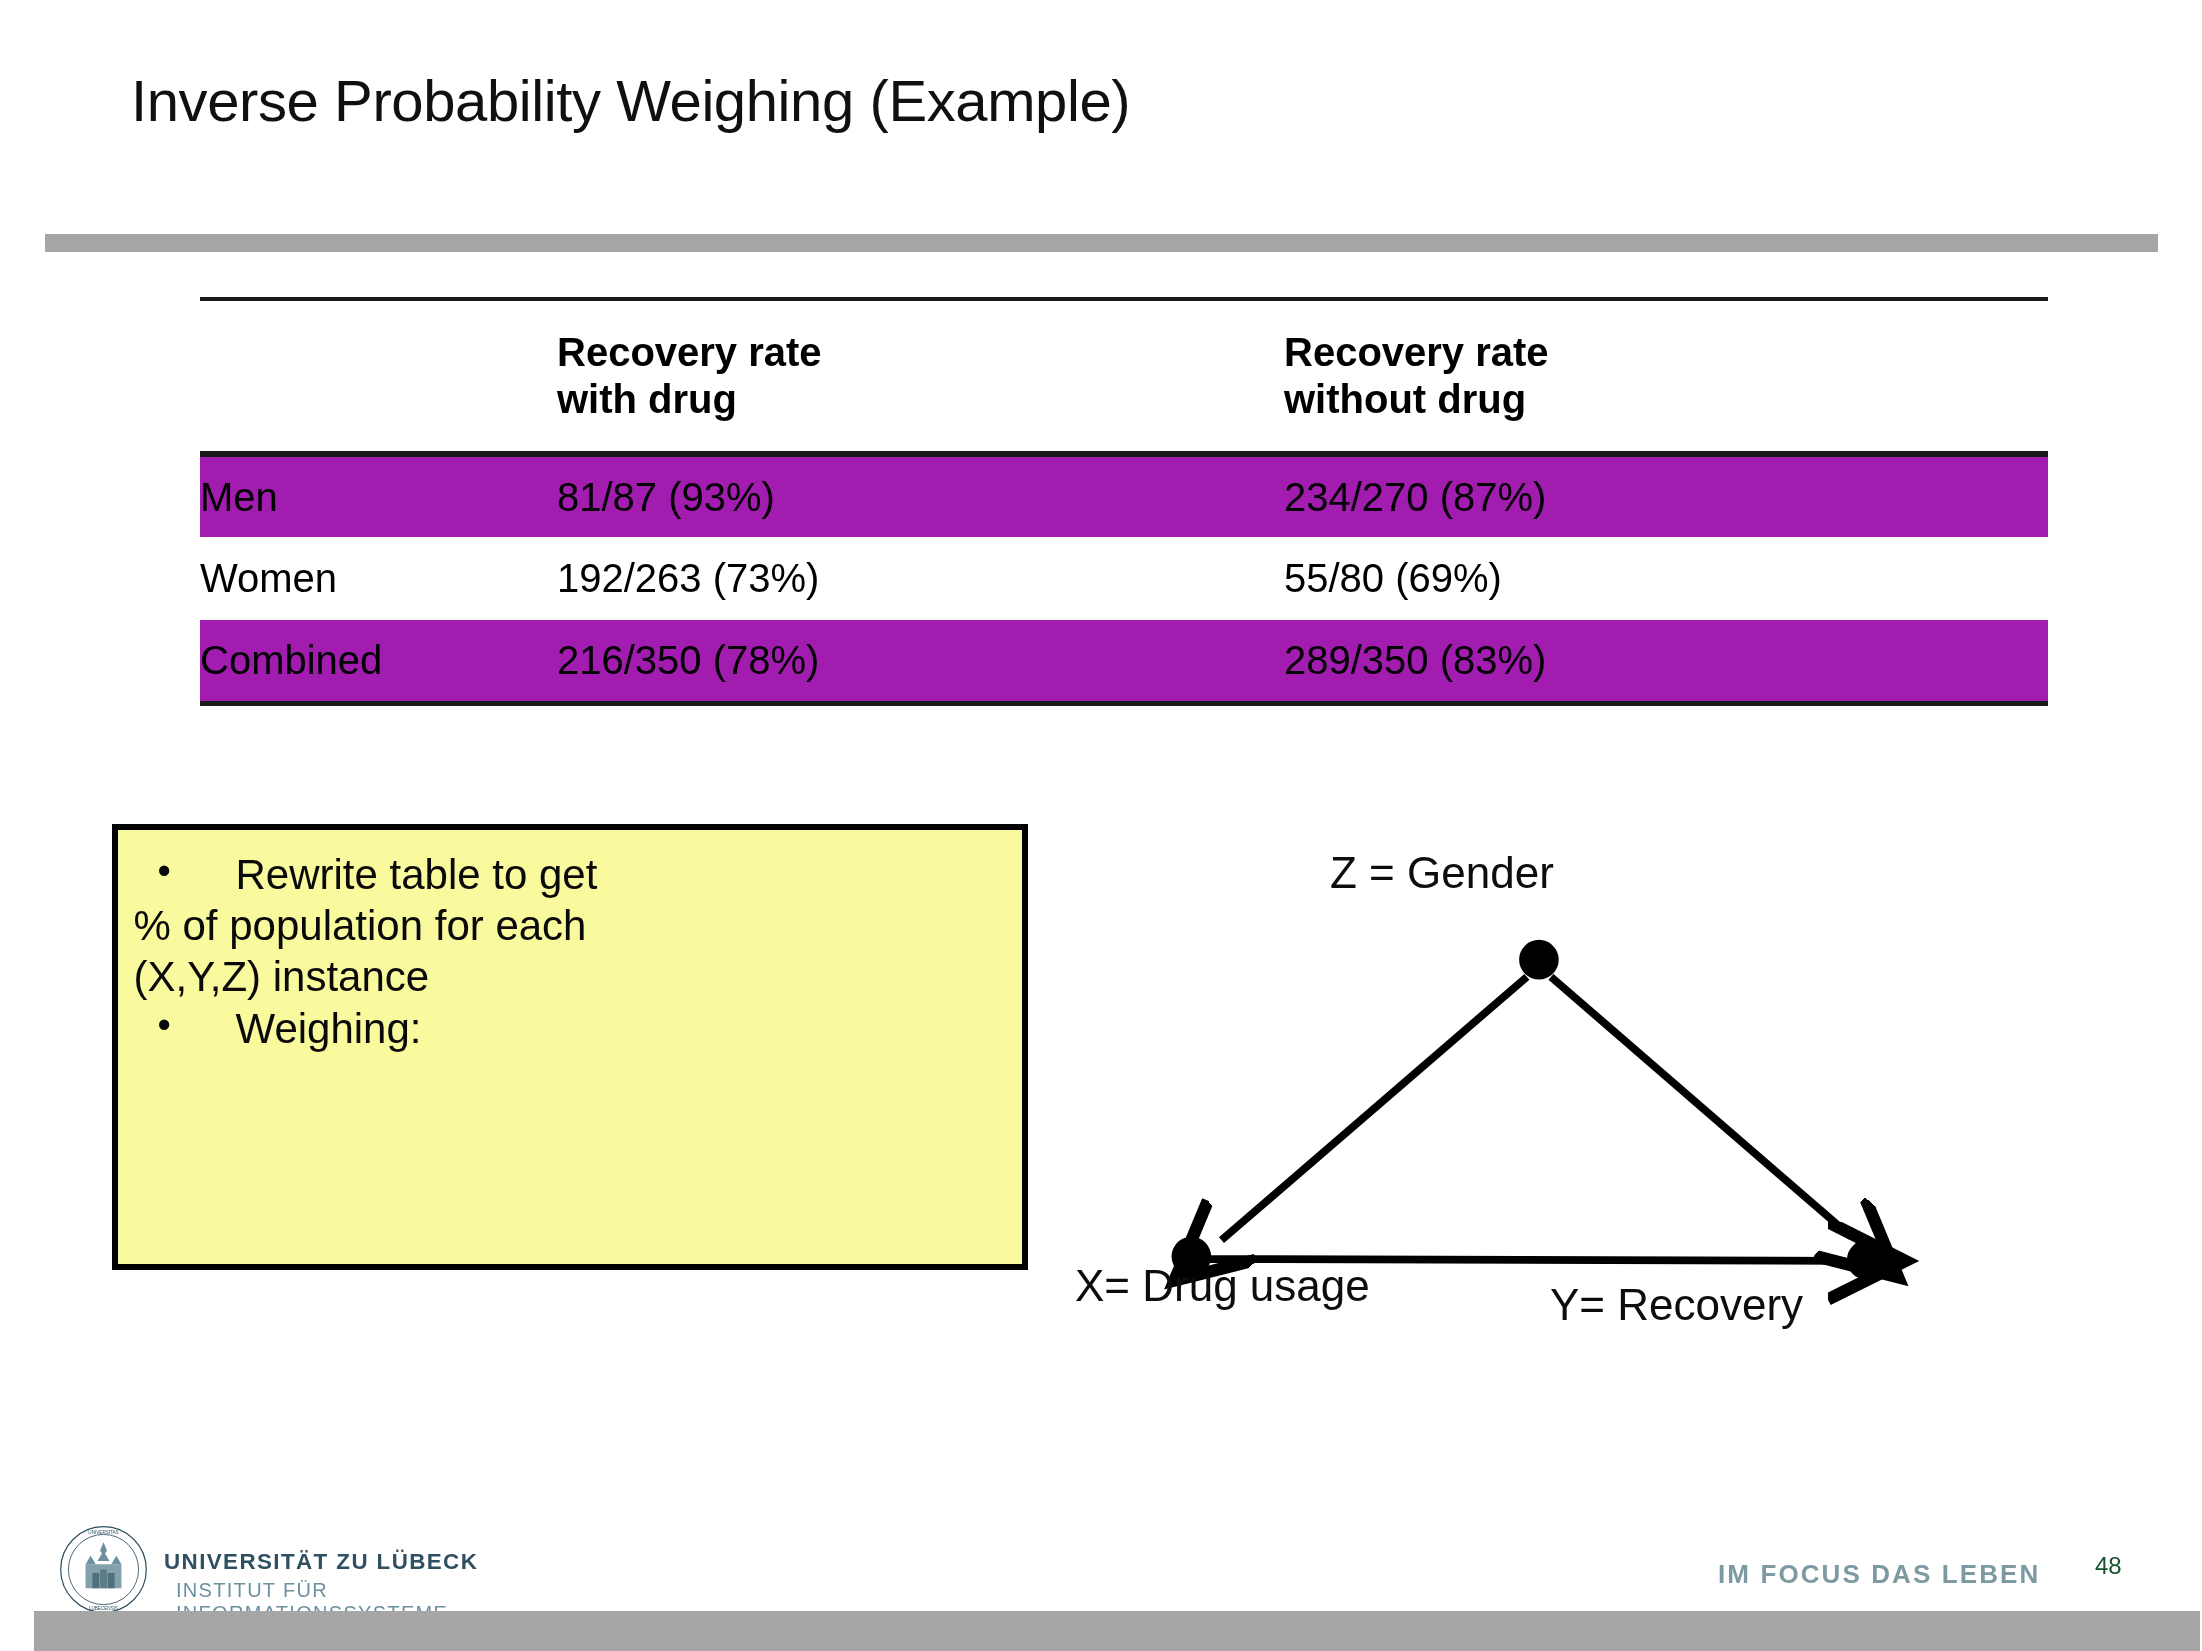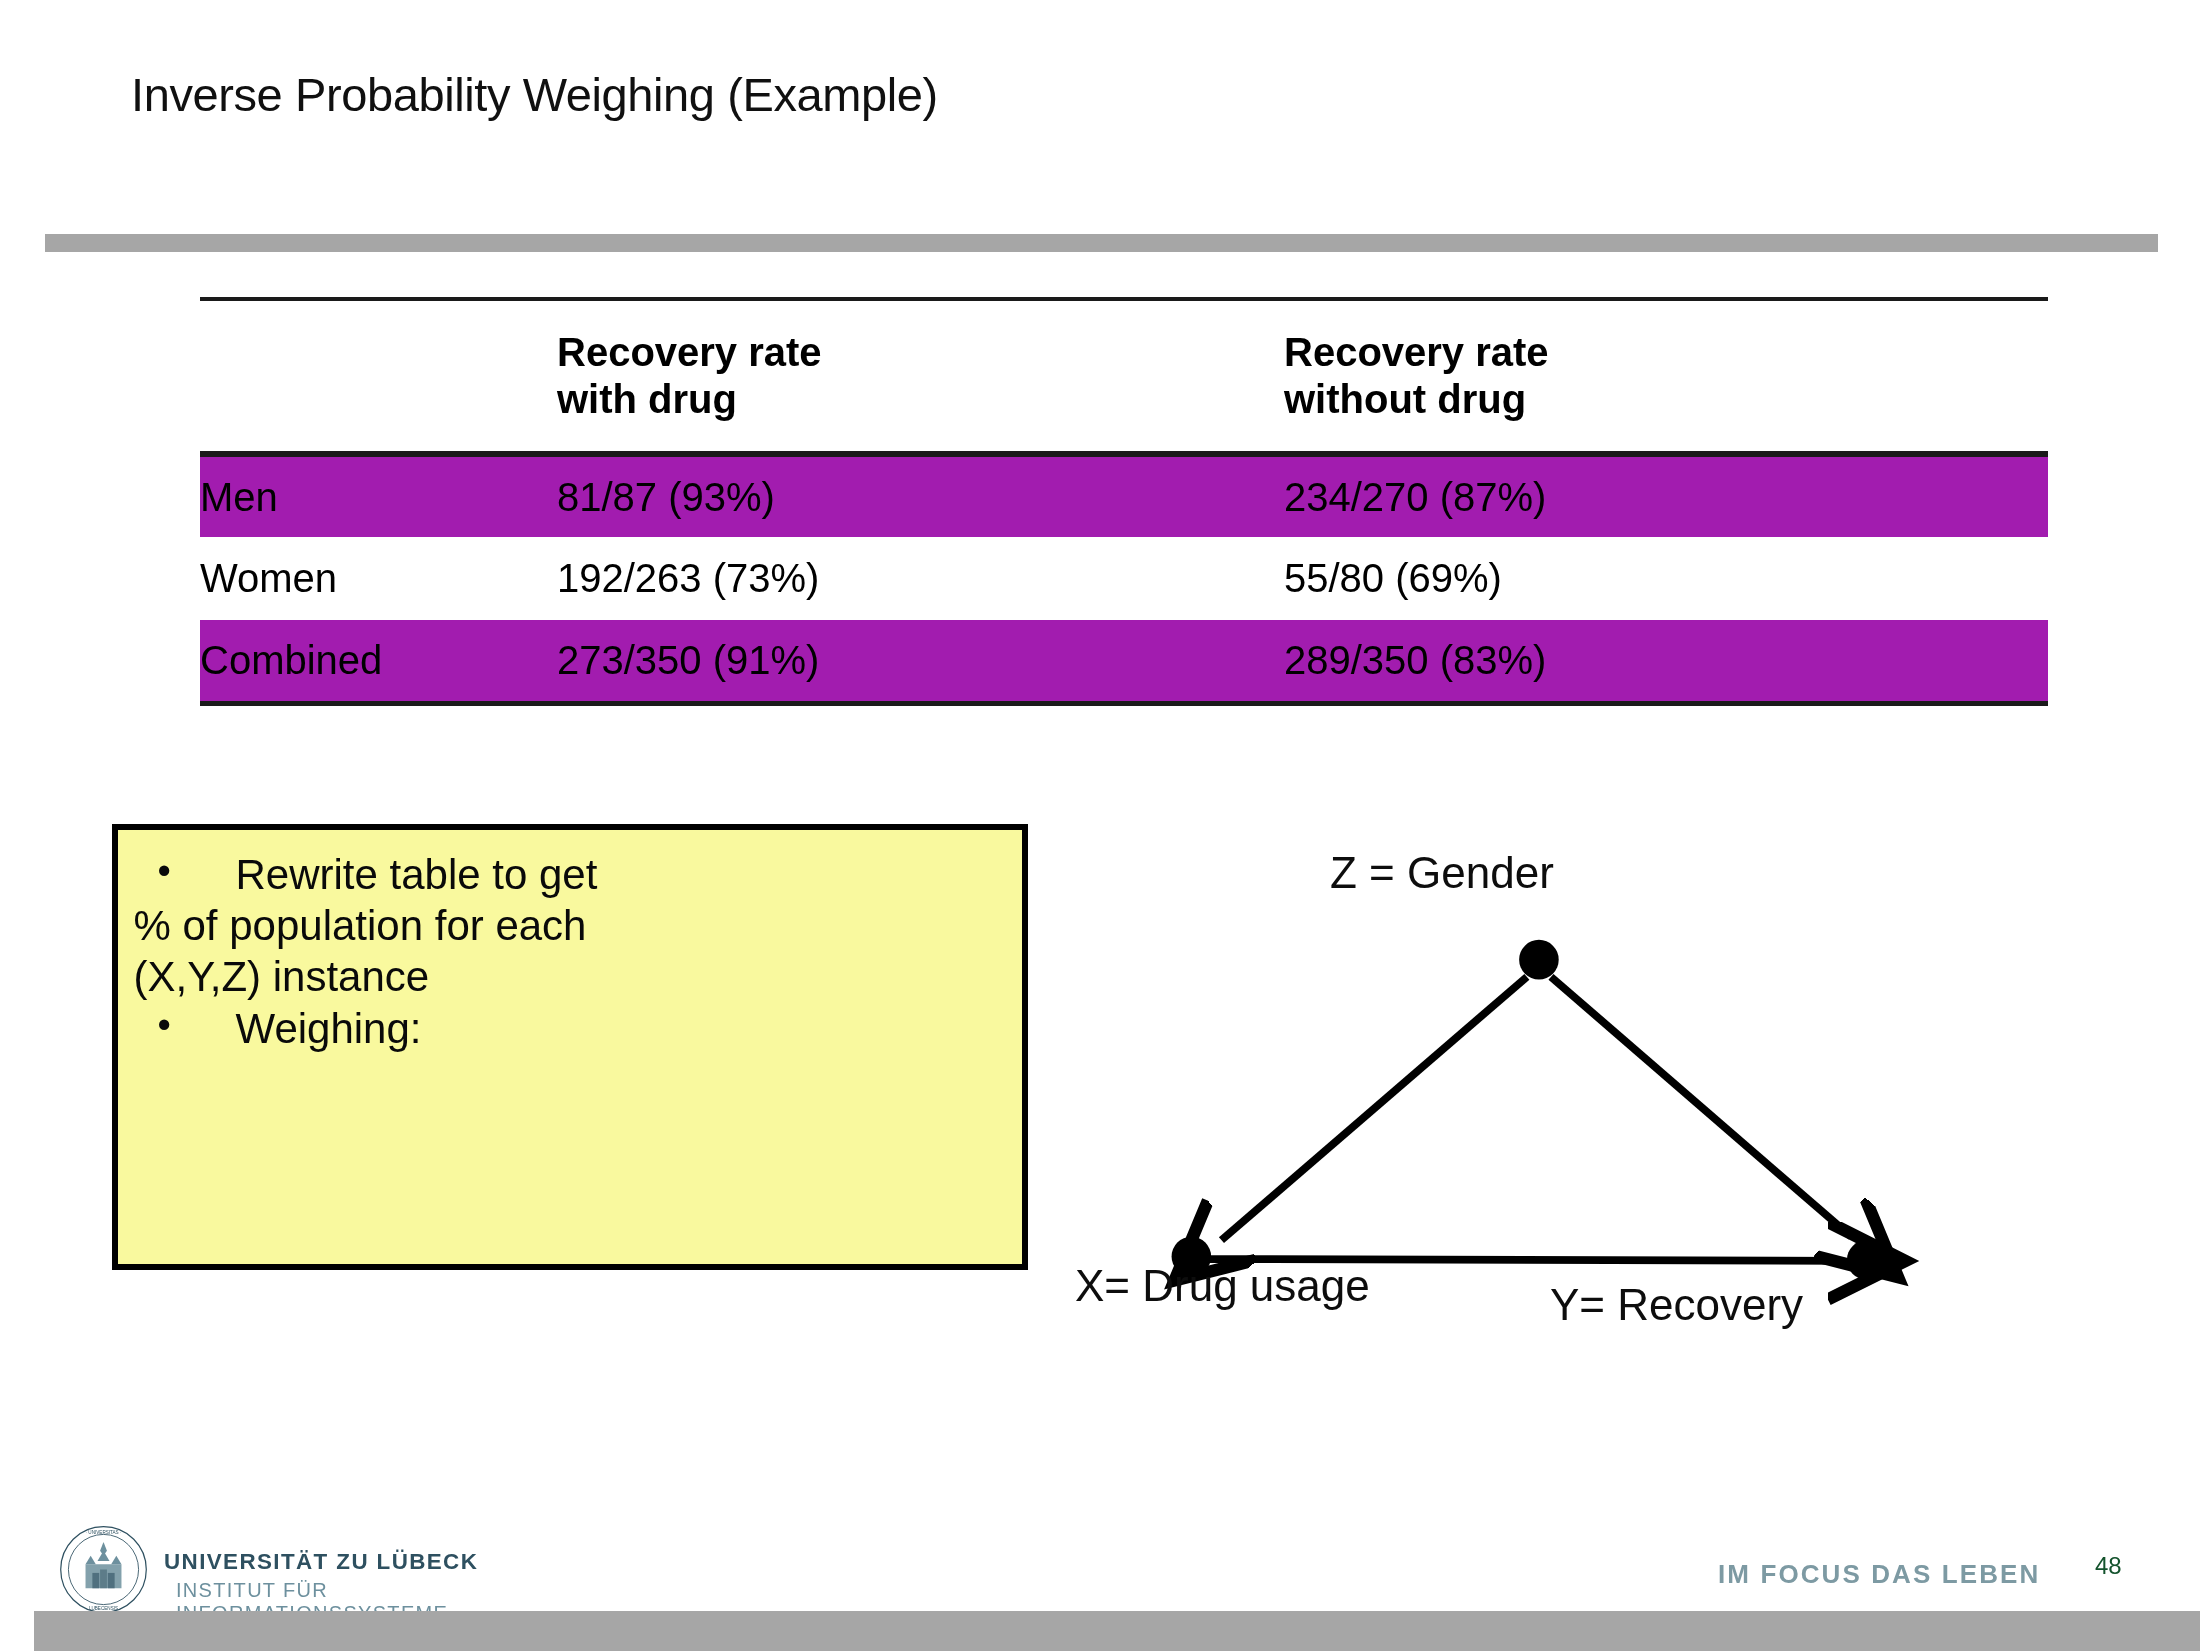--- a/index.html
+++ b/index.html
@@ -14,21 +14,21 @@
     overflow: hidden;
     font-family: "Liberation Sans", sans-serif;
     color: #000000;
   }
 
   
   #slide-title {
     position: absolute;
     left: 131px;
     top: 67px;
-    font-size: 47px;
+    font-size: 58px;
     font-weight: 400;
     letter-spacing: -0.4px;
     color: #101010;
     white-space: nowrap;
   }
 
   #title-rule {
     position: absolute;
     left: 45px;
     top: 234px;
@@ -226,21 +226,21 @@
         <td>81/87 (93%)</td>
         <td>234/270 (87%)</td>
       </tr>
       <tr class="data-row">
         <td class="lbl">Women</td>
         <td>192/263 (73%)</td>
         <td>55/80 (69%)</td>
       </tr>
       <tr class="data-row shaded last">
         <td class="lbl">Combined</td>
-        <td>273/350 (91%)</td>
+        <td>216/350 (78%)</td>
         <td>289/350 (83%)</td>
       </tr>
     </tbody>
   </table>
 </div>
 
 <div id="callout-box">
   <div class="callout-line bulleted">
     <span class="bullet">•</span>
     <span>Rewrite table to get</span>

